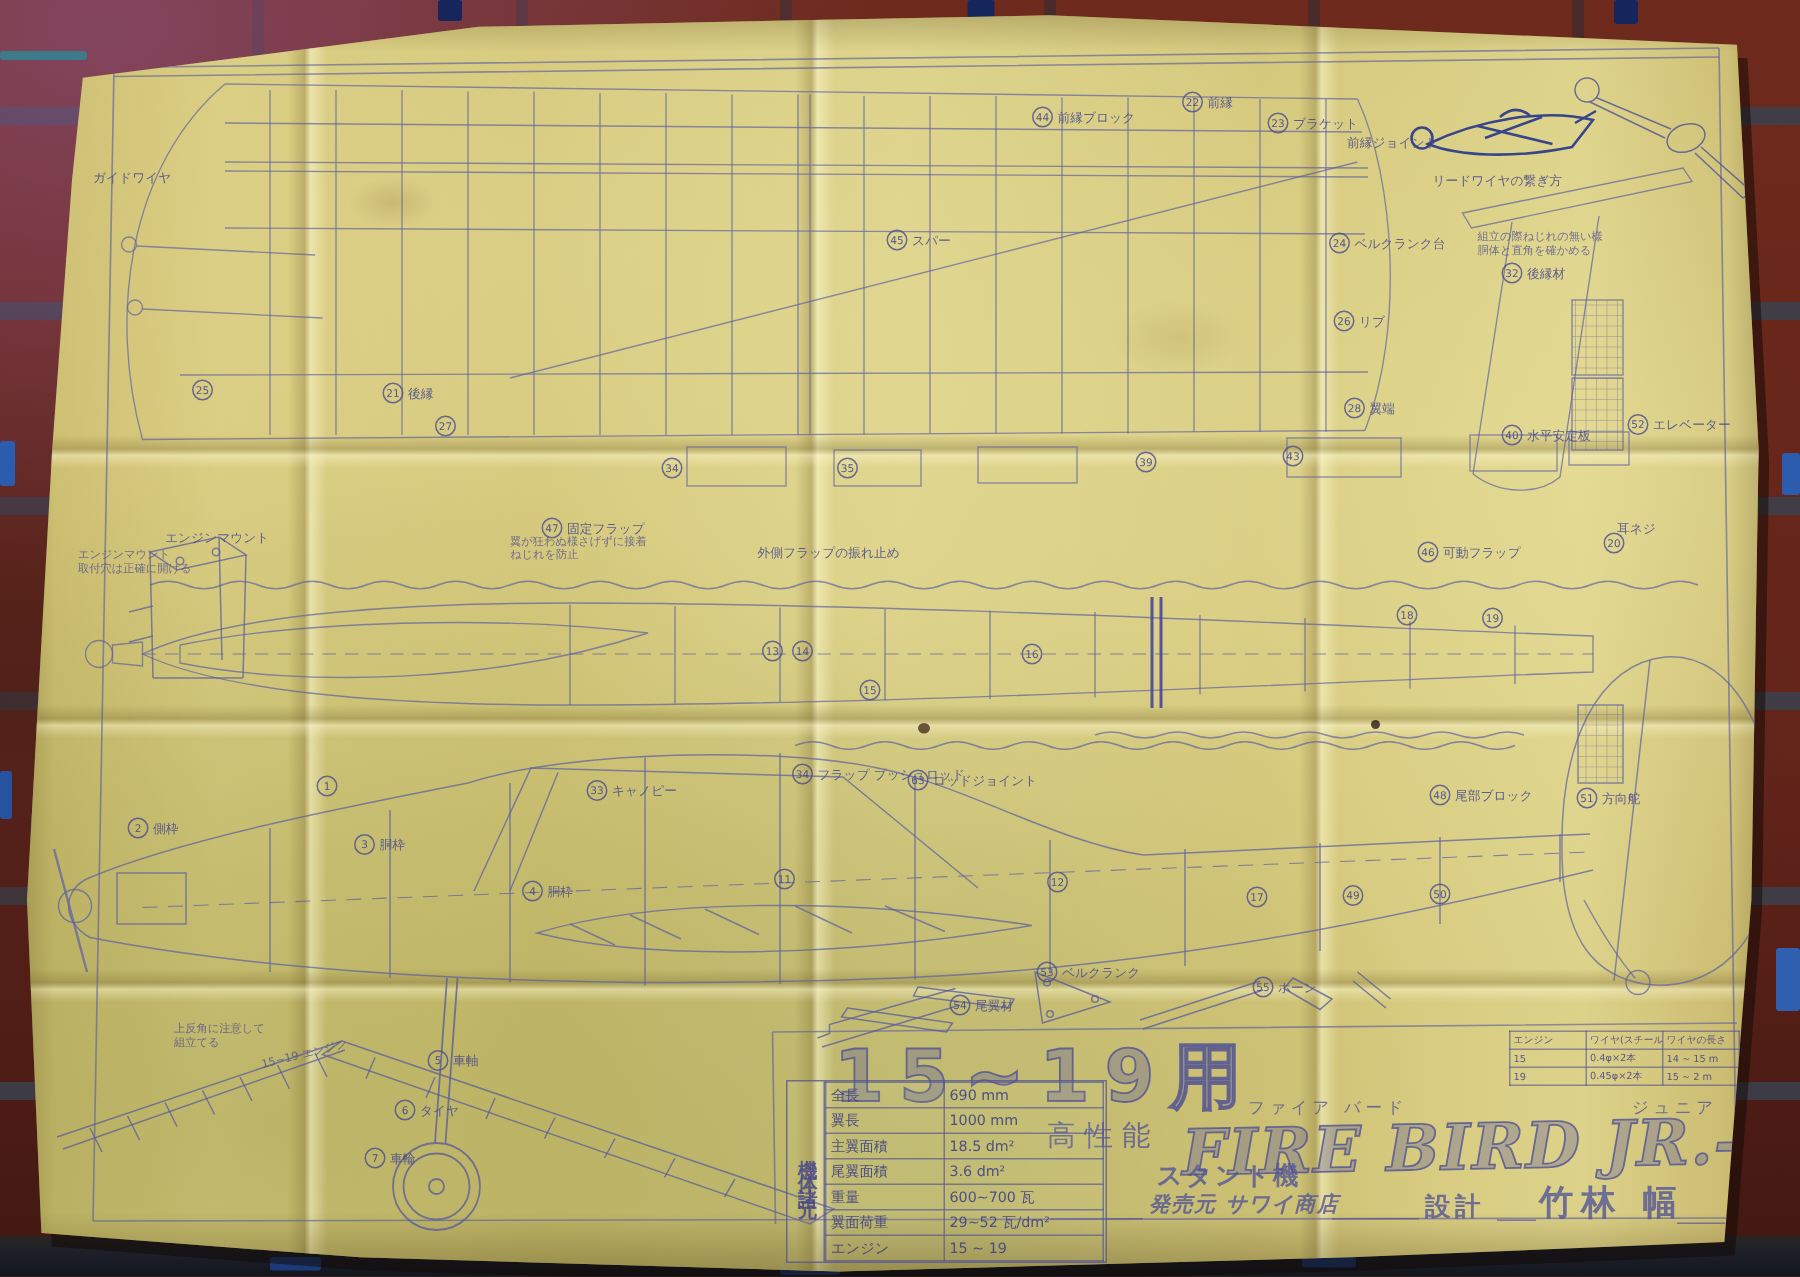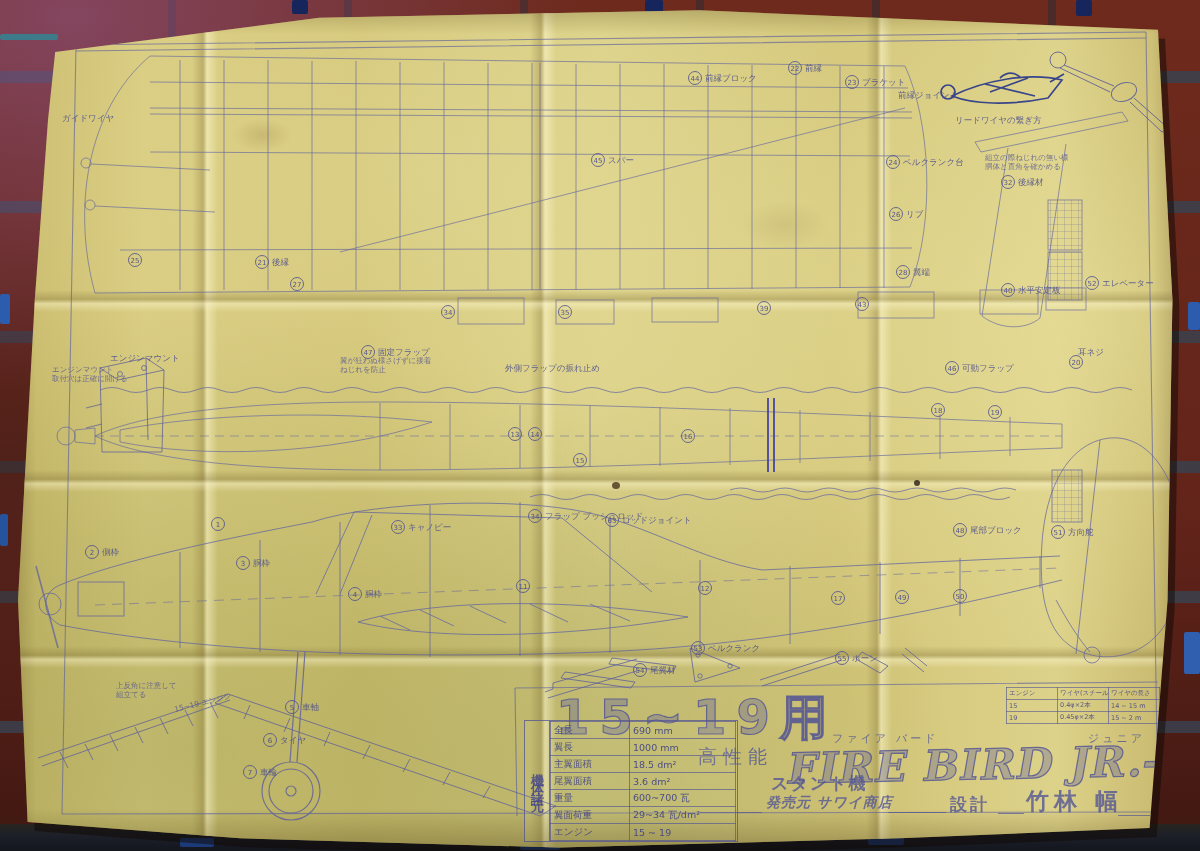--- a/index.html
+++ b/index.html
@@ -524,21 +524,21 @@
               <tr>
                 <td>尾翼面積</td>
                 <td>3.6 dm²</td>
               </tr>
               <tr>
                 <td>重量</td>
                 <td>600~700 瓦</td>
               </tr>
               <tr>
                 <td>翼面荷重</td>
-                <td>29~34 瓦/dm²</td>
+                <td>29~52 瓦/dm²</td>
               </tr>
               <tr>
                 <td>エンジン</td>
                 <td>15 ~ 19</td>
               </tr>
             </tbody>
           </table>
       </div>
 
       <div class="wire-wrap">

